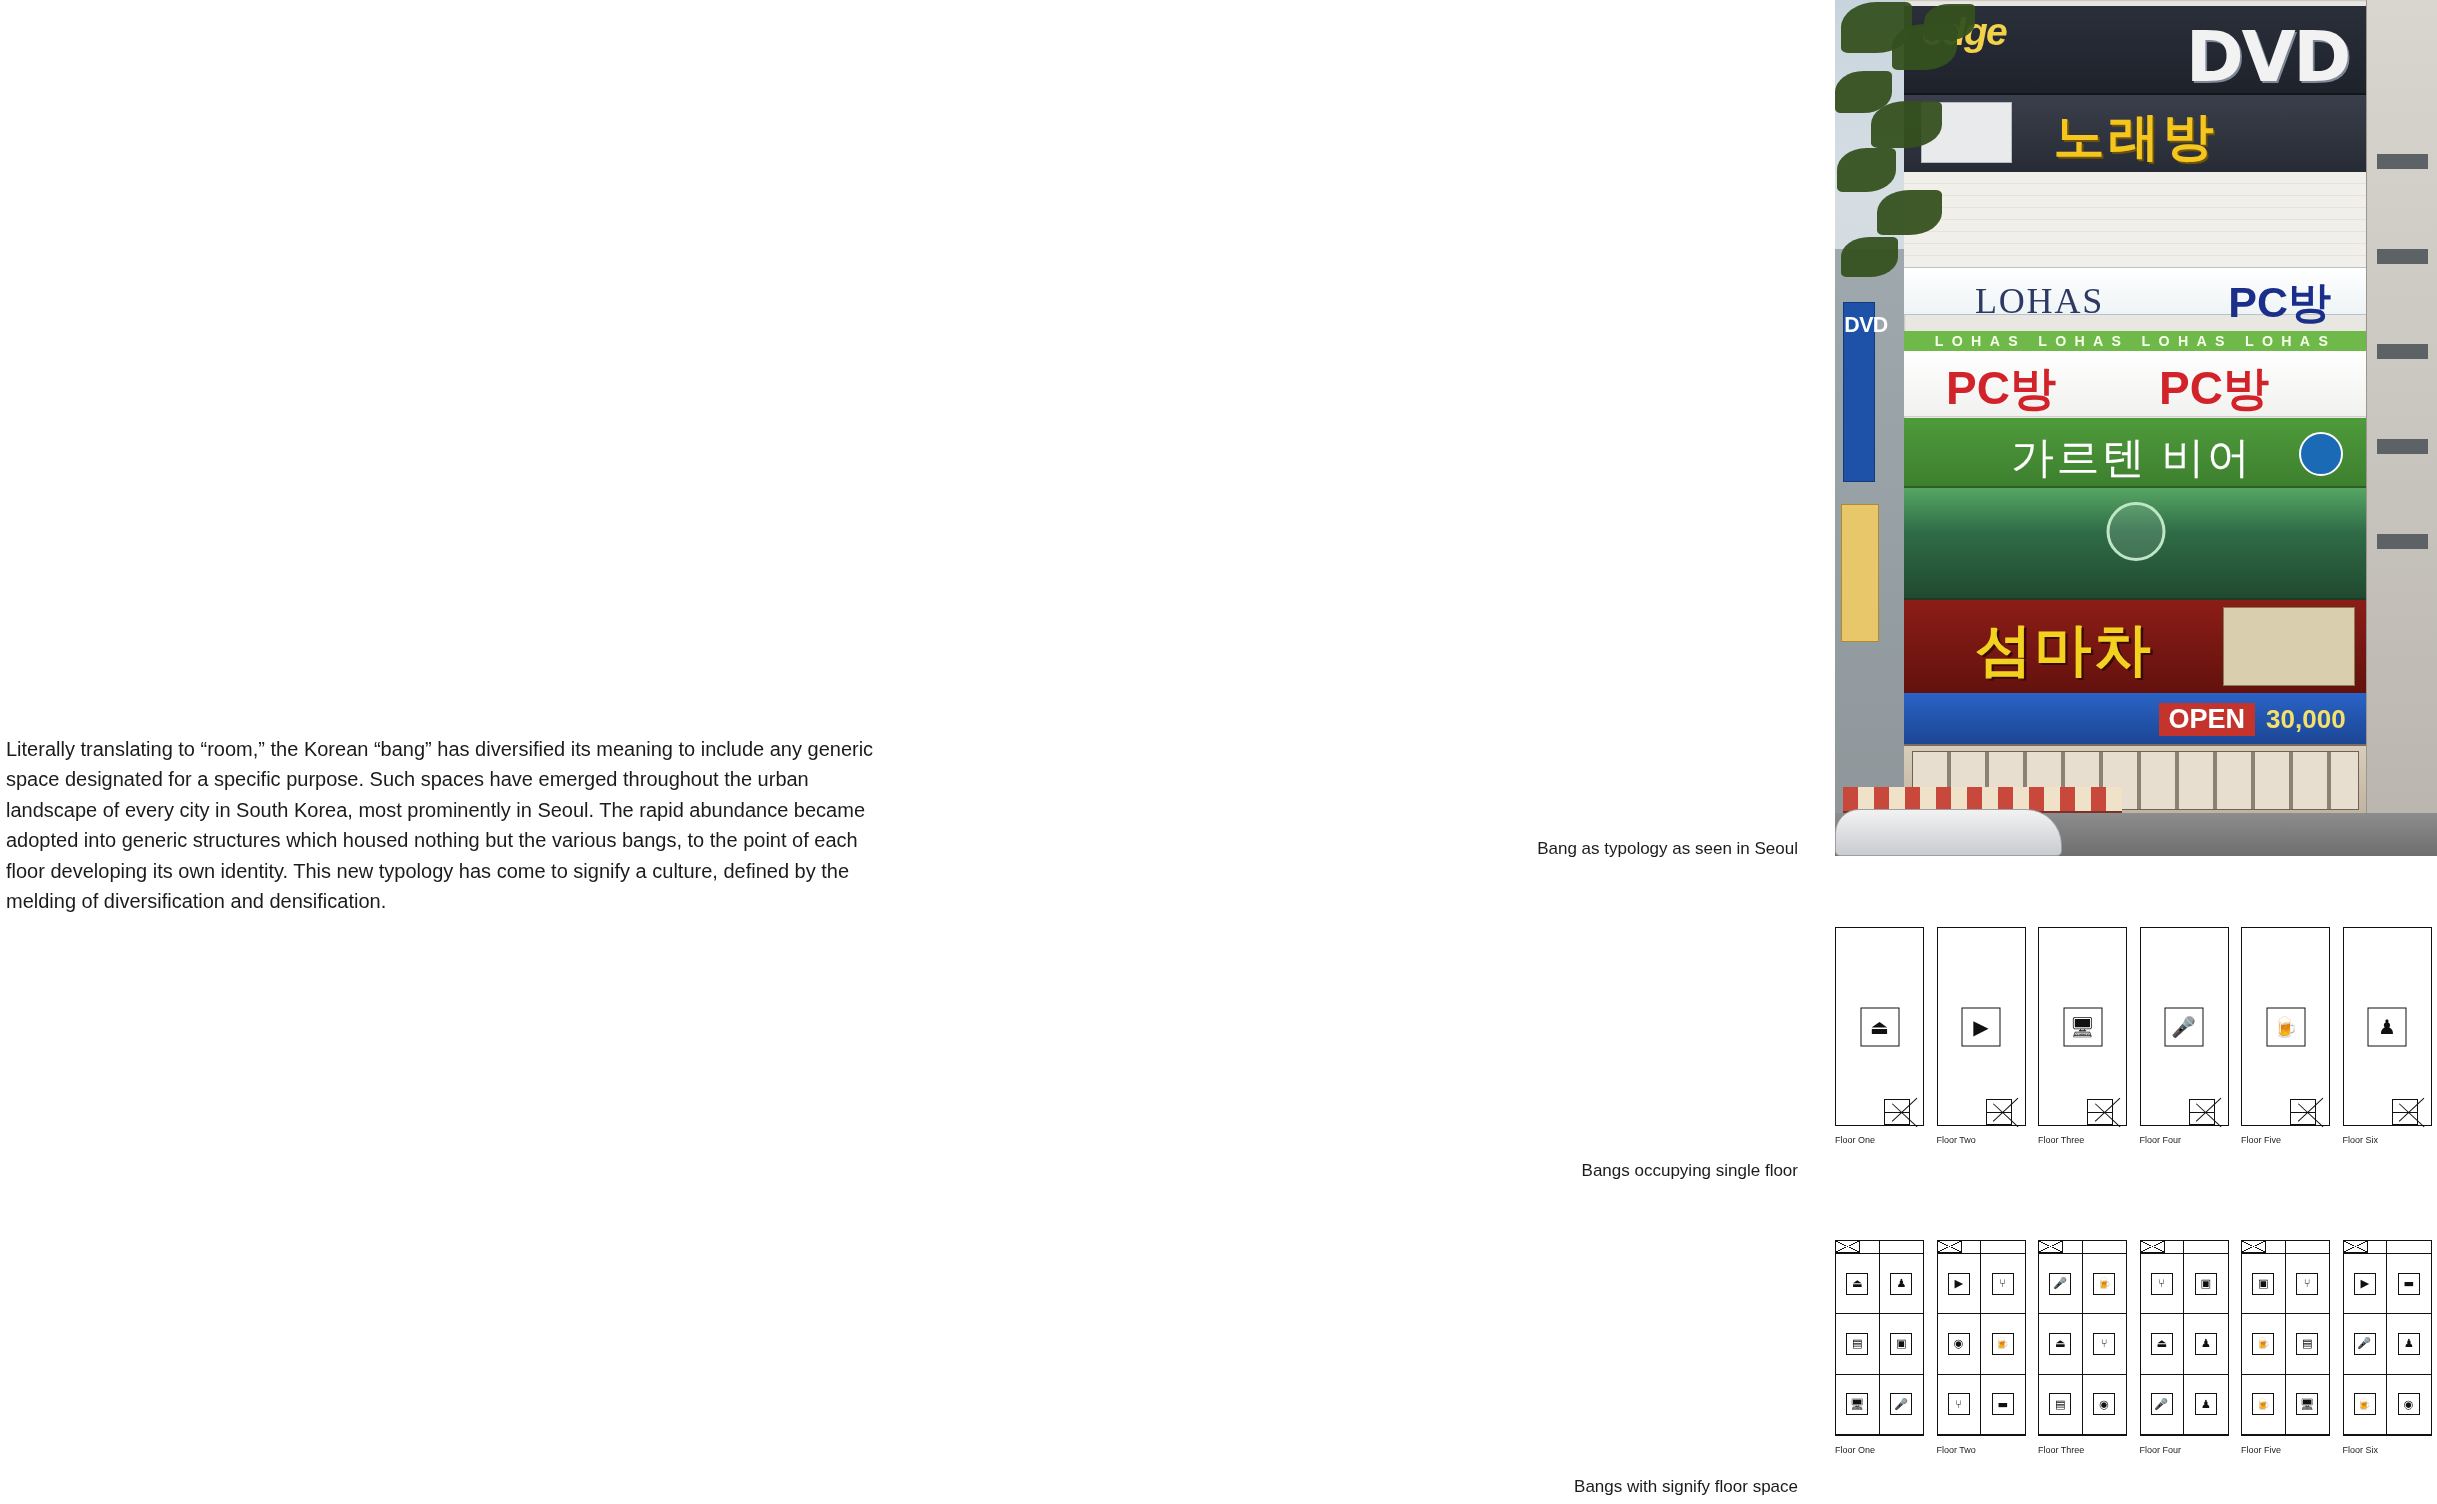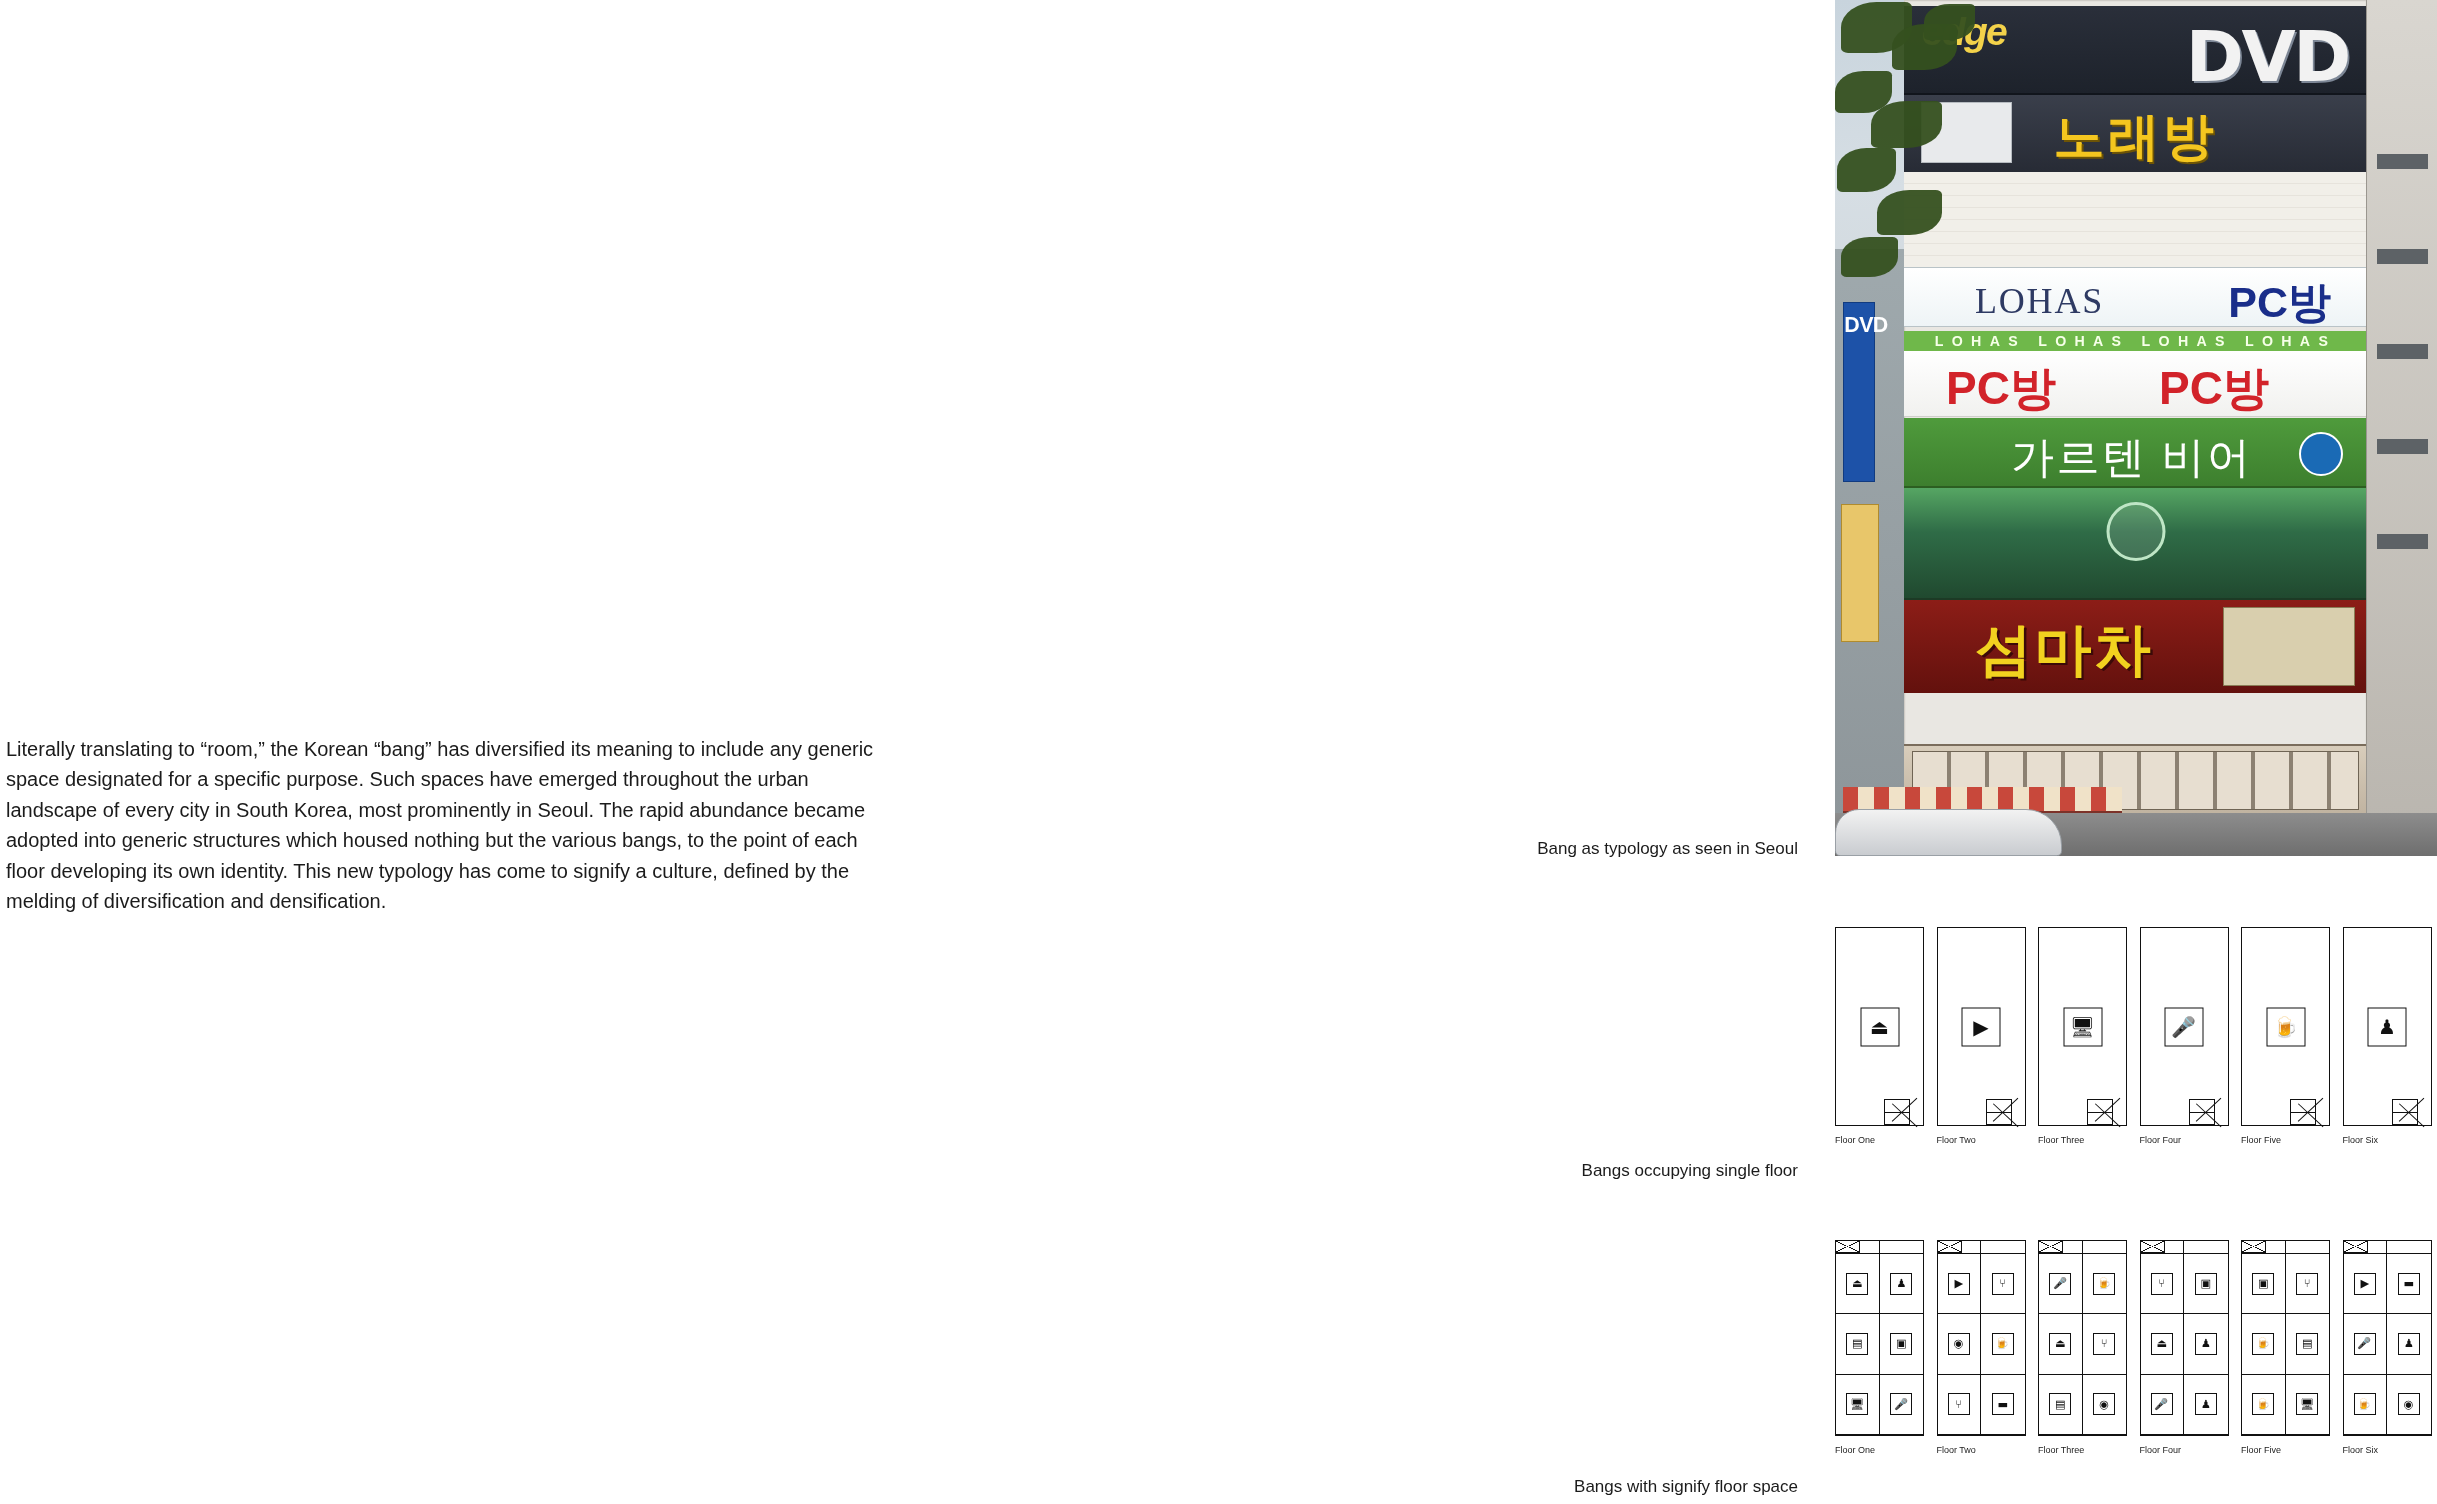--- a/index.html
+++ b/index.html
@@ -123,21 +123,21 @@
   }
   .sign-karaoke .tiny-left {
     position: absolute; left: 16.6px; top: 7.1px; width: 89px; height: 59px;
     background: #e8eaec; border: 1.2px solid #b6bbc0;
   }
   .white-wall {
     top: 172px; height: 95px;
     background: repeating-linear-gradient(180deg,#f1efe9 0 10.7px,#e6e3dc 10.7px 12px);
   }
   .sign-lohas {
-    top: 267px; height: 60px;
+    top: 267px; height: 48px;
     background: linear-gradient(180deg,#ffffff,#eef4f6);
     border-top: 1.8px solid #b9c3c7; border-bottom: 1.8px solid #b9c3c7;
   }
   .sign-lohas .lohas-text {
     position: absolute; left: 71px; top: 12px;
     font-size: 36px; color: #2e3a63; font-family: "Liberation Serif", serif;
     letter-spacing: 1.8px;
   }
   .sign-lohas .pcbang {
     position: absolute; right: 36px; top: 6px;
@@ -400,20 +400,24 @@
 
     <div class="band window-glass">
       <div class="roundel"></div>
     </div>
 
     <div class="band sign-somac">
       <div class="s-text">섬마차</div>
       <div class="menu"></div>
     </div>
 
+    <div class="band sign-blue">
+      <div class="open">OPEN</div>
+      <div class="price">30,000</div>
+    </div>
 
     <div class="band shopfront">
       <div class="frame"></div>
     </div>
   </div>
 
   <div class="right-bldg">
     <div class="slit" style="top:154px"></div>
     <div class="slit" style="top:249px"></div>
     <div class="slit" style="top:344px"></div>

